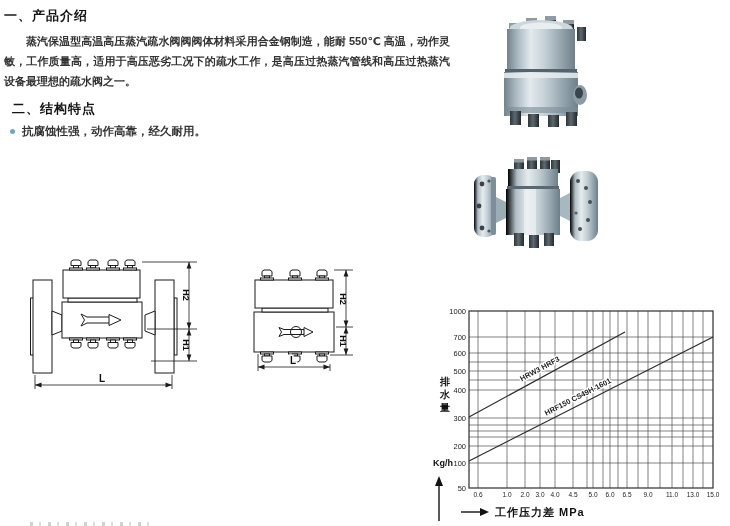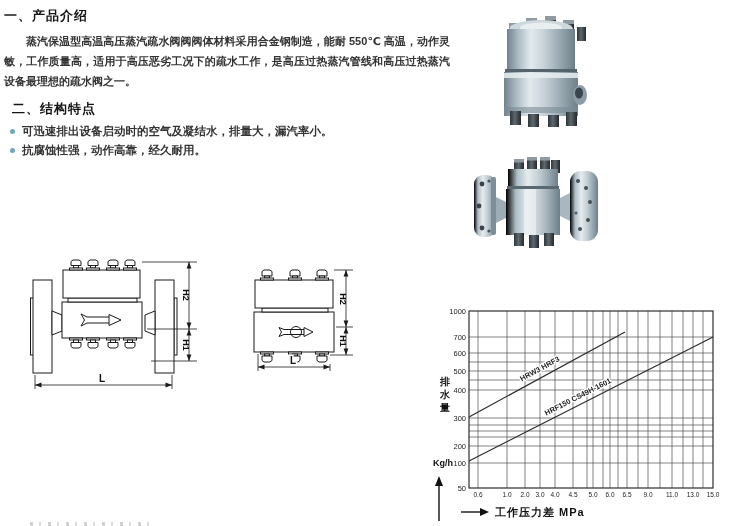--- a/index.html
+++ b/index.html
@@ -39,24 +39,20 @@
   <section>
     <h2 id="intro-heading" class="abs sec">一、产品介绍</h2>
     <p id="intro-para" class="abs">蒸汽保温型高温高压蒸汽疏水阀阀阀体材料采用合金钢制造，能耐 550℃ 高温，动作灵敏，工作质量高，适用于高压恶劣工况下的疏水工作，是高压过热蒸汽管线和高压过热蒸汽设备最理想的疏水阀之一。</p>
   </section>
 
   <section>
     <h2 id="features-heading" class="abs sec">二、结构特点</h2>
     <ul id="features-list" class="abs">
       <li>
         <span class="dot" style="background: rgb(111, 168, 184);"></span>
-        <span>可迅速排出设备启动时的空气及凝结水，排量大，漏汽率小。</span>
-        </li>
-      <li>
-        <span class="dot" style="background: rgb(111, 168, 184);"></span>
         <span>抗腐蚀性强，动作高靠，经久耐用。</span>
         </li>
     </ul>
   </section>
 
   <div class="photo" style="left:493px;top:15px;width:100px;height:112px">
     <svg viewBox="0 0 100 112" width="100" height="112">
       <defs>
         <linearGradient id="pg1" x1="0" y1="0" x2="1" y2="0">
           <stop offset="0" stop-color="#71828d"></stop>

